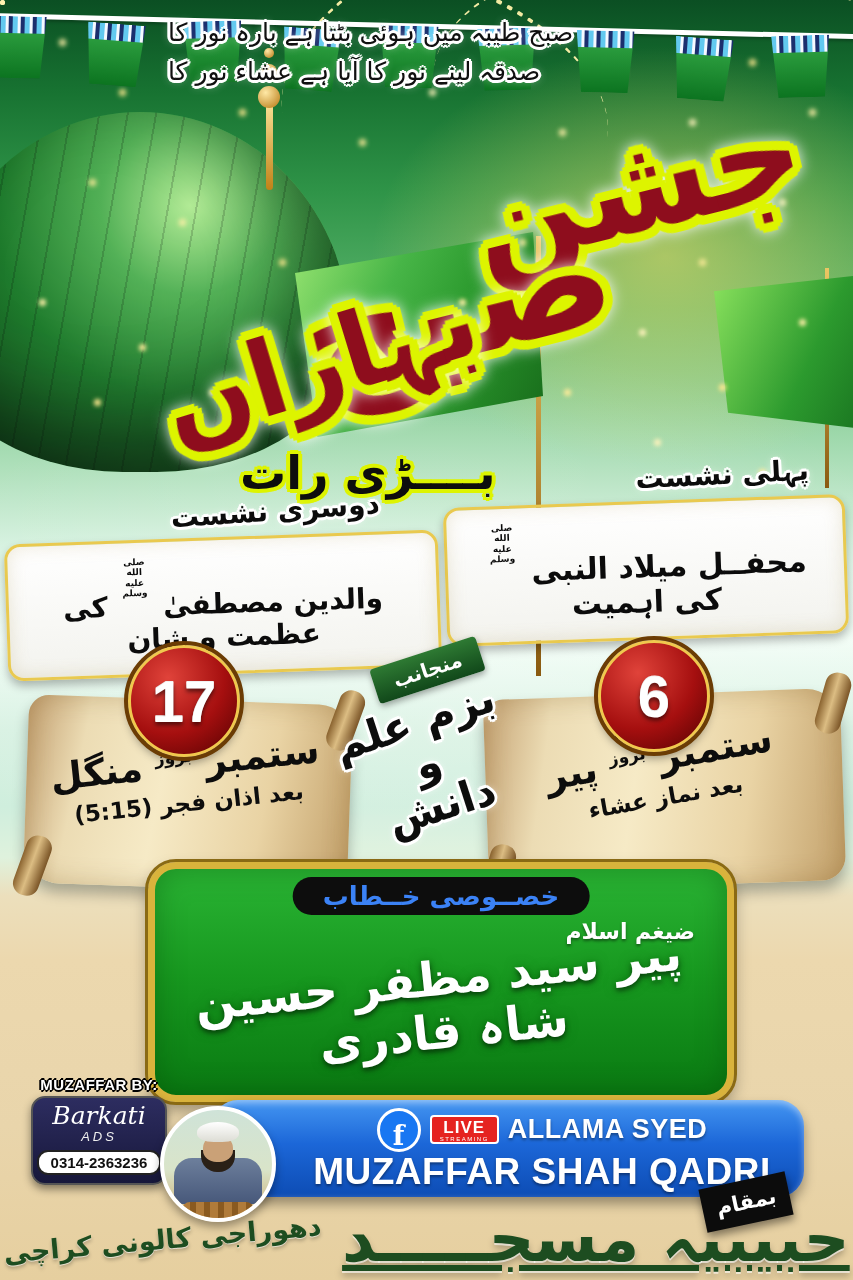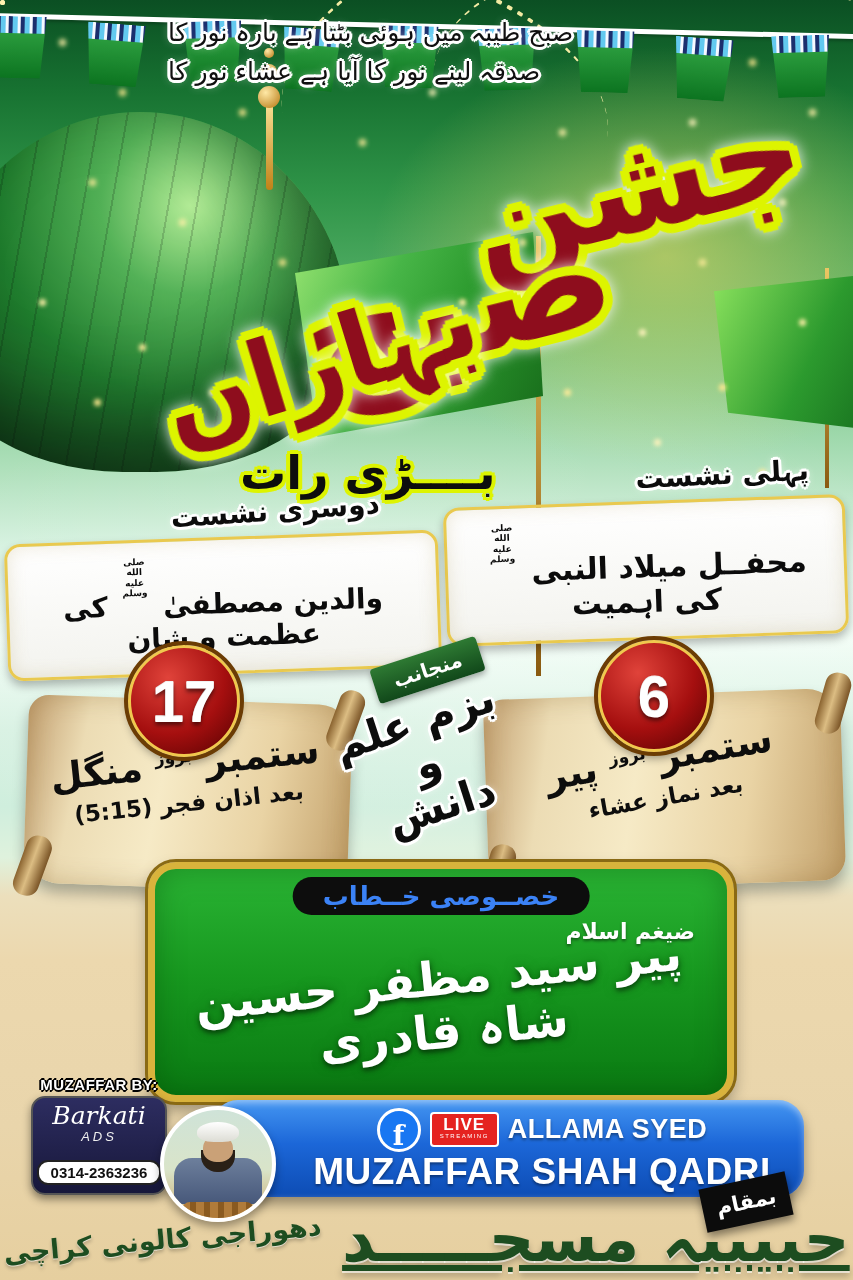--- a/index.html
+++ b/index.html
@@ -139,37 +139,37 @@
     font-weight:bold;line-height:1.12;transform:rotate(-6deg);
     text-shadow:0 3px 5px rgba(0,0,0,.5),0 0 12px rgba(0,90,0,.5);}
   
   .des{left:28px;top:1076px;width:142px;text-align:center;z-index:7;}
   .des-h{color:#fff;font-weight:bold;font-size:15px;letter-spacing:.5px;
     text-shadow:0 -2px 0 #000,0 2px 0 #000,2px 0 0 #000,-2px 0 0 #000,1px 1px 0 #000,-1px -1px 0 #000;}
   .des-card{margin:3px auto 0;width:124px;background:linear-gradient(180deg,#2d2d60,#17173a);
     border-radius:14px;padding:5px 4px 8px;border:2px solid #555;box-shadow:0 4px 8px rgba(0,0,0,.45);}
   .des-brand{font-family:"DejaVu Serif",serif;font-style:italic;color:#fff;font-size:25px;line-height:1;}
   .des-sub{color:#eee;font-size:13px;letter-spacing:3px;font-style:italic;margin-top:1px;}
-  .des-phone{margin-top:16px;background:#fff;border:2px solid #222;border-radius:11px;font-weight:bold;
+  .des-phone{margin-top:6px;background:#fff;border:2px solid #222;border-radius:11px;font-weight:bold;
     font-size:15px;color:#111;padding:2px 2px;}
   
   .bluebar{left:212px;top:1100px;width:592px;height:97px;border-radius:26px;z-index:6;
     background:linear-gradient(180deg,#4496f2 0%,#1c67d8 45%,#0d4cb4 100%);
     box-shadow:0 7px 12px rgba(0,0,0,.35), inset 0 3px 7px rgba(255,255,255,.45);}
   .bb-content{position:absolute;left:76px;right:8px;top:0;bottom:0;display:flex;flex-direction:column;
     align-items:center;justify-content:center;gap:1px;}
   .bb-row{display:flex;align-items:center;gap:9px;}
   .bb-l1{color:#fff;font-size:27px;font-weight:bold;letter-spacing:.5px;
     text-shadow:0 2px 3px rgba(0,0,0,.4);}
   .bb-l2{color:#fff;font-size:37px;font-weight:bold;letter-spacing:.5px;line-height:1;
     text-shadow:0 2px 3px rgba(0,0,0,.4);}
   .fbicon{width:38px;height:38px;border-radius:50%;background:#1877f2;border:3px solid #fff;
     color:#fff;font-weight:bold;font-size:27px;display:flex;align-items:flex-end;justify-content:center;
     font-family:"DejaVu Serif",serif;line-height:1;overflow:hidden;}
-  .live{background:#e52320;color:#fff;border-radius:4px;padding:2px 8px 6px;line-height:1;
+  .live{background:#e52320;color:#fff;border-radius:4px;padding:2px 8px 0;line-height:1;
     text-align:center;border:2px solid #fff;}
   .live-l1{font-size:17px;font-weight:bold;letter-spacing:1px;}
   .live-l2{font-size:6px;letter-spacing:1.5px;}
   .avatar{left:160px;top:1106px;width:108px;height:108px;border-radius:50%;border:4px solid #fff;
     overflow:hidden;z-index:7;background:linear-gradient(180deg,#cfe3d8 0%,#d9e4c9 55%,#caa96f 100%);
     box-shadow:0 5px 9px rgba(0,0,0,.35);}
   .av-body{position:absolute;left:10px;right:10px;bottom:14px;height:46px;border-radius:18px 18px 0 0;
     background:linear-gradient(180deg,#6d7f9c,#47587a);}
   .av-face{position:absolute;left:39px;top:26px;width:30px;height:26px;border-radius:45%;
     background:#caa177;}

